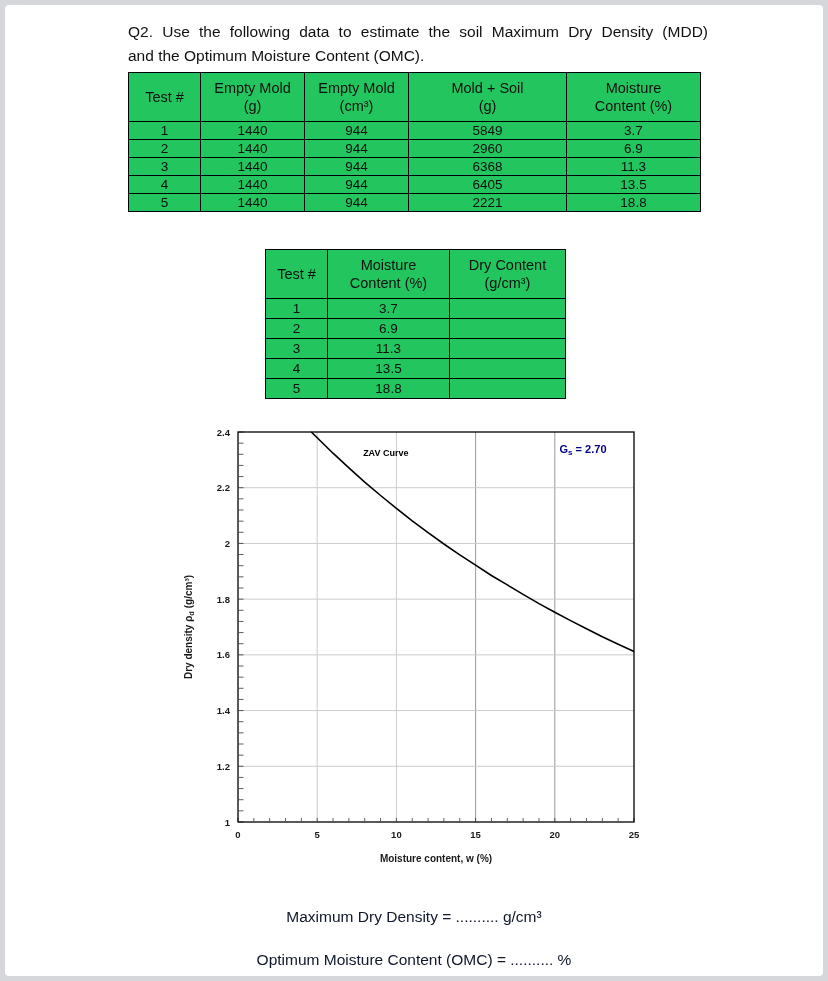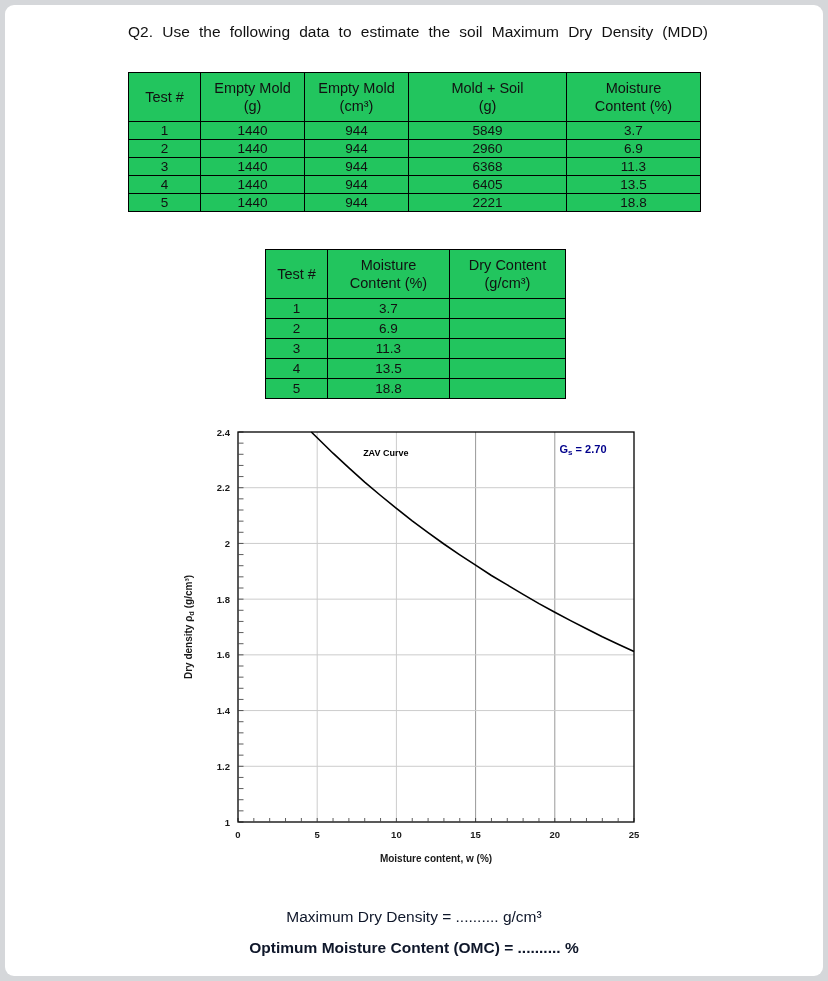--- a/index.html
+++ b/index.html
@@ -4,21 +4,21 @@
 <style>
   html,body{margin:0;padding:0;}
   body{
     width:828px;height:981px;
     background:#d5d7da;
     font-family:"Liberation Sans", sans-serif;
     position:relative;
   }
   .page{
     position:absolute;left:5px;top:5px;width:818px;height:971px;
-    background:#ffffff;border-radius:9px;overflow:hidden;
+    background:#ffffff;border-radius:4px;overflow:hidden;
   }
   .question{
     position:absolute;left:123px;top:15px;width:580px;
     font-size:15.5px;color:#111;line-height:1.55;
   }
   .q-line1{text-align:justify;text-align-last:justify;}
   table{border-collapse:collapse;position:absolute;table-layout:fixed;background:#22c55e;}
   th,td{border:1px solid #000;text-align:center;color:#111;}
   th{font-weight:400;height:48px;font-size:14.5px;line-height:1.25;padding:0 2px;}
   td{height:17px;font-size:13.5px;padding:0 2px;}
@@ -28,29 +28,30 @@
   .chart{position:absolute;left:173px;top:419px;width:470px;height:445px;}
   svg text{font-family:"Liberation Sans", sans-serif;}
   .tick{font-size:9.5px;font-weight:600;fill:#1a1a1a;}
   .axis-title{font-size:10px;font-weight:700;fill:#1a1a1a;}
   .anno{font-size:9px;font-weight:700;fill:#000;}
   .anno-gs{font-size:11px;font-weight:700;}
   .answers{
     position:absolute;left:0;top:903px;width:100%;
     text-align:center;font-size:15.5px;color:#0f172a;
   }
-  .answers .line2{margin-top:13px;font-weight:bold;}
+  .answers .line2{margin-top:25px;}
 </style>
 </head>
 <body>
 
 <div class="page">
 
   <div class="question">
     <div class="q-line1">Q2. Use the following data to estimate the soil Maximum Dry Density (MDD)</div>
+    <div>and the Optimum Moisture Content (OMC).</div>
   </div>
 
   <table id="table1">
     <colgroup>
       <col style="width:72px">
         <col style="width:104px">
         <col style="width:104px">
         <col style="width:158px">
         <col style="width:134px">
     </colgroup>

